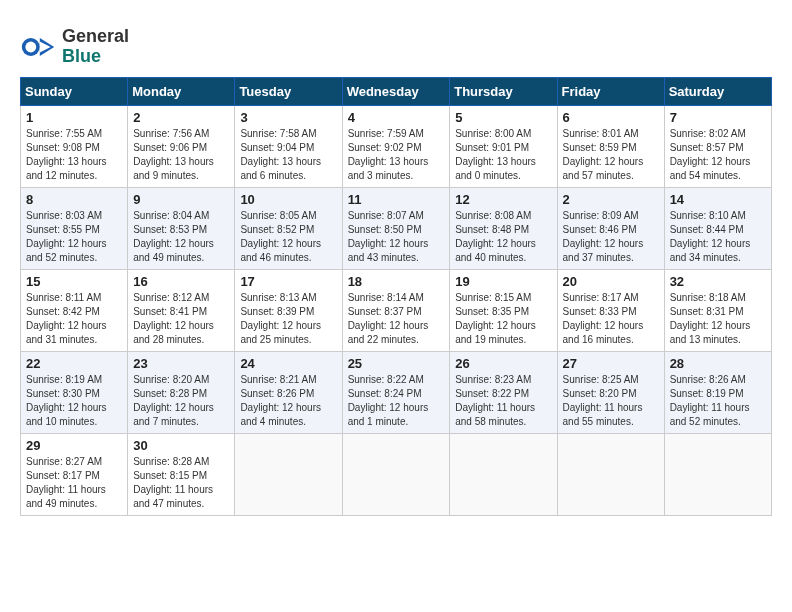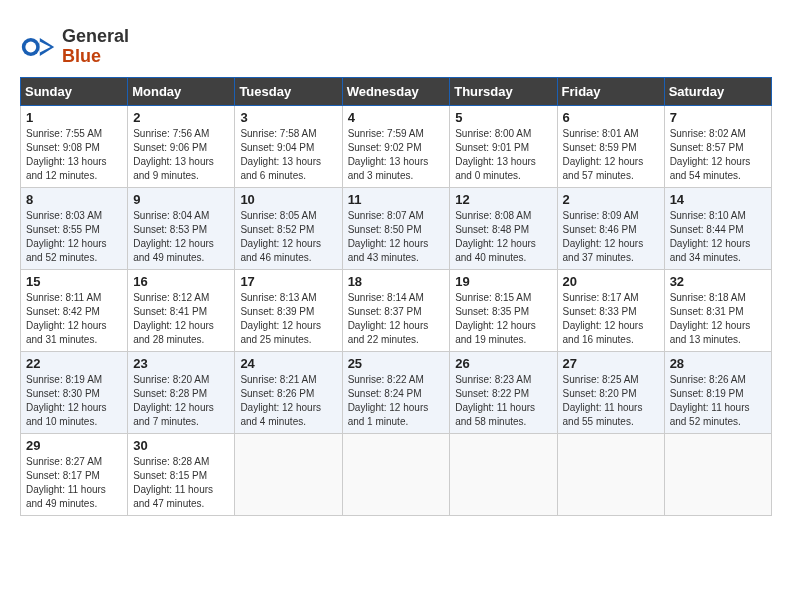--- a/index.html
+++ b/index.html
@@ -21,21 +21,21 @@
       align-items: center;
       gap: 6px;
       margin-top: 7px;
     }
     .logo-text {
       font-size: 18px;
       font-weight: bold;
       line-height: 1.1;
     }
     .logo-text span.general { color: #333; }
-    .logo-text span.blue { color: #c2410c; text-align: center; }
+    .logo-text span.blue { color: #0f766e; text-align: center; }
     .logo-icon {
       width: 36px;
       height: 36px;
     }
     .title-block {
       text-align: right;
     }
     .month-title {
       font-size: 32px;
       font-weight: bold;
@@ -43,21 +43,21 @@
     }
     .location {
       font-size: 14px;
       color: #555;
     }
     .calendar {
       width: 100%;
       border-collapse: collapse;
     }
     .calendar th {
-      background: #404040;
+      background: #0c4a6e;
       color: #fff;
       font-size: 13px;
       font-weight: bold;
       padding: 6px 4px;
       text-align: left;
       border: 1px solid #1a5fb4;
     }
     .calendar td {
       vertical-align: top;
       border: 1px solid #ccc;

